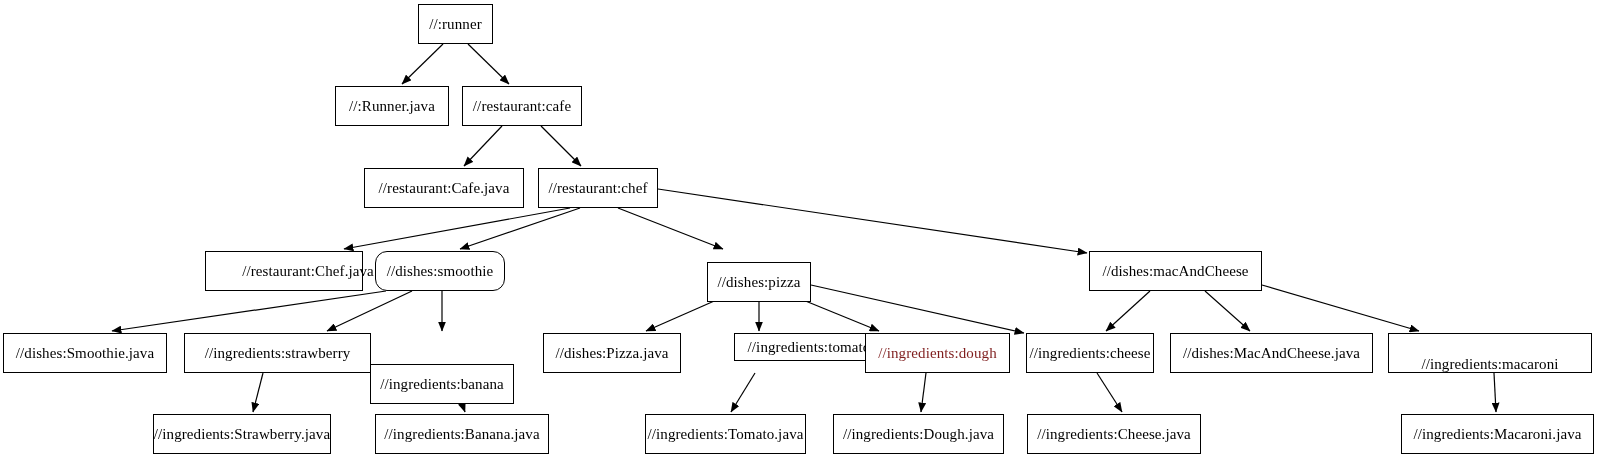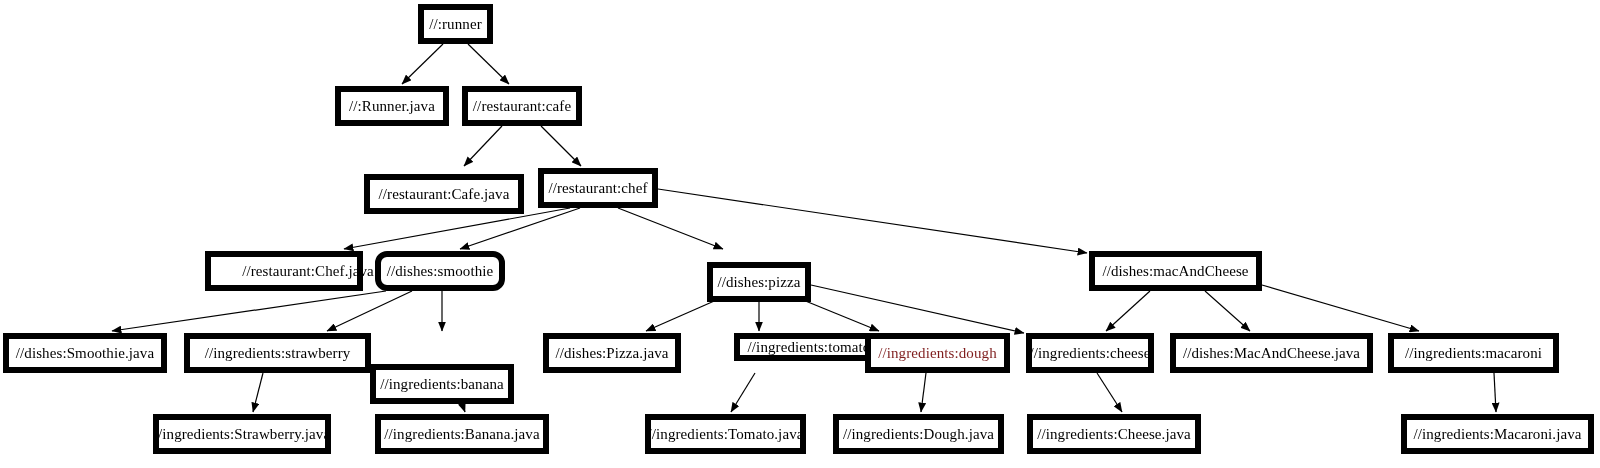--- a/index.html
+++ b/index.html
@@ -19,21 +19,21 @@
     position: absolute;
     left: 0;
     top: 0;
     width: 1600px;
     height: 468px;
     pointer-events: none;
   }
   .graph-node {
     position: absolute;
     box-sizing: border-box;
-    border: 6px solid #4d7c0f;
+    border: 1px solid #4d7c0f;
     background: #ffffff;
     display: flex;
     align-items: center;
     justify-content: center;
     white-space: nowrap;
     color: #000000;
     font-size: 15px;
     line-height: 1;
     letter-spacing: 0.1px;
     font-family: Liberation Serif, serif;
@@ -85,21 +85,21 @@
   <div id="nodes-layer">
       <div class="graph-node" style="left: 418px; top: 4px; width: 75px; height: 40px; border-color: rgb(0, 0, 0); background: rgb(255, 255, 255); color: rgb(0, 0, 0);">
         <span class="node-label">//:runner</span>
       </div>
       <div class="graph-node" style="left: 335px; top: 86px; width: 114px; height: 40px; border-color: rgb(0, 0, 0); background: rgb(255, 255, 255); color: rgb(0, 0, 0);">
         <span class="node-label">//:Runner.java</span>
       </div>
       <div class="graph-node" style="left: 462px; top: 86px; width: 120px; height: 40px; border-color: rgb(0, 0, 0); background: rgb(255, 255, 255); color: rgb(0, 0, 0);">
         <span class="node-label">//restaurant:cafe</span>
       </div>
-      <div class="graph-node" style="left: 364px; top: 168px; width: 160px; height: 40px; border-color: rgb(0, 0, 0); background: rgb(255, 255, 255); color: rgb(0, 0, 0); margin-top: 6px;">
+      <div class="graph-node" style="left: 364px; top: 168px; width: 160px; height: 40px; border-color: rgb(0, 0, 0); background: rgb(255, 255, 255); color: rgb(0, 0, 0);">
         <span class="node-label">//restaurant:Cafe.java</span>
       </div>
       <div class="graph-node" style="left: 538px; top: 168px; width: 120px; height: 40px; border-color: rgb(0, 0, 0); background: rgb(255, 255, 255); color: rgb(0, 0, 0);">
         <span class="node-label">//restaurant:chef</span>
       </div>
       <div class="graph-node" style="left: 205px; top: 251px; width: 158px; height: 40px; border-color: rgb(0, 0, 0); background: rgb(255, 255, 255); color: rgb(0, 0, 0); padding-left: 48px;">
         <span class="node-label">//restaurant:Chef.java</span>
       </div>
       <div class="graph-node" style="left: 375px; top: 251px; width: 130px; height: 40px; border-color: rgb(0, 0, 0); background: rgb(255, 255, 255); color: rgb(0, 0, 0); border-radius: 12px;">
         <span class="node-label">//dishes:smoothie</span>
@@ -127,21 +127,21 @@
       </div>
       <div class="graph-node" style="left: 865px; top: 333px; width: 145px; height: 40px; border-color: rgb(0, 0, 0); background: rgb(255, 255, 255); color: #7f1d1d;">
         <span class="node-label">//ingredients:dough</span>
       </div>
       <div class="graph-node" style="left: 1026px; top: 333px; width: 128px; height: 40px; border-color: rgb(0, 0, 0); background: rgb(255, 255, 255); color: rgb(0, 0, 0);">
         <span class="node-label">//ingredients:cheese</span>
       </div>
       <div class="graph-node" style="left: 1170px; top: 333px; width: 203px; height: 40px; border-color: rgb(0, 0, 0); background: rgb(255, 255, 255); color: rgb(0, 0, 0);">
         <span class="node-label">//dishes:MacAndCheese.java</span>
       </div>
-      <div class="graph-node" style="left: 1388px; top: 333px; width: 171px; height: 40px; border-color: rgb(0, 0, 0); background: rgb(255, 255, 255); color: rgb(0, 0, 0);">
+      <div class="graph-node" style="left: 1388px; top: 333px; width: 204px; height: 40px; border-color: rgb(0, 0, 0); background: rgb(255, 255, 255); color: rgb(0, 0, 0); align-items: flex-end;">
         <span class="node-label">//ingredients:macaroni</span>
       </div>
       <div class="graph-node" style="left: 153px; top: 414px; width: 178px; height: 40px; border-color: rgb(0, 0, 0); background: rgb(255, 255, 255); color: rgb(0, 0, 0);">
         <span class="node-label">//ingredients:Strawberry.java</span>
       </div>
       <div class="graph-node" style="left: 375px; top: 414px; width: 174px; height: 40px; border-color: rgb(0, 0, 0); background: rgb(255, 255, 255); color: rgb(0, 0, 0);">
         <span class="node-label">//ingredients:Banana.java</span>
       </div>
       <div class="graph-node" style="left: 645px; top: 414px; width: 161px; height: 40px; border-color: rgb(0, 0, 0); background: rgb(255, 255, 255); color: rgb(0, 0, 0);">
         <span class="node-label">//ingredients:Tomato.java</span>

